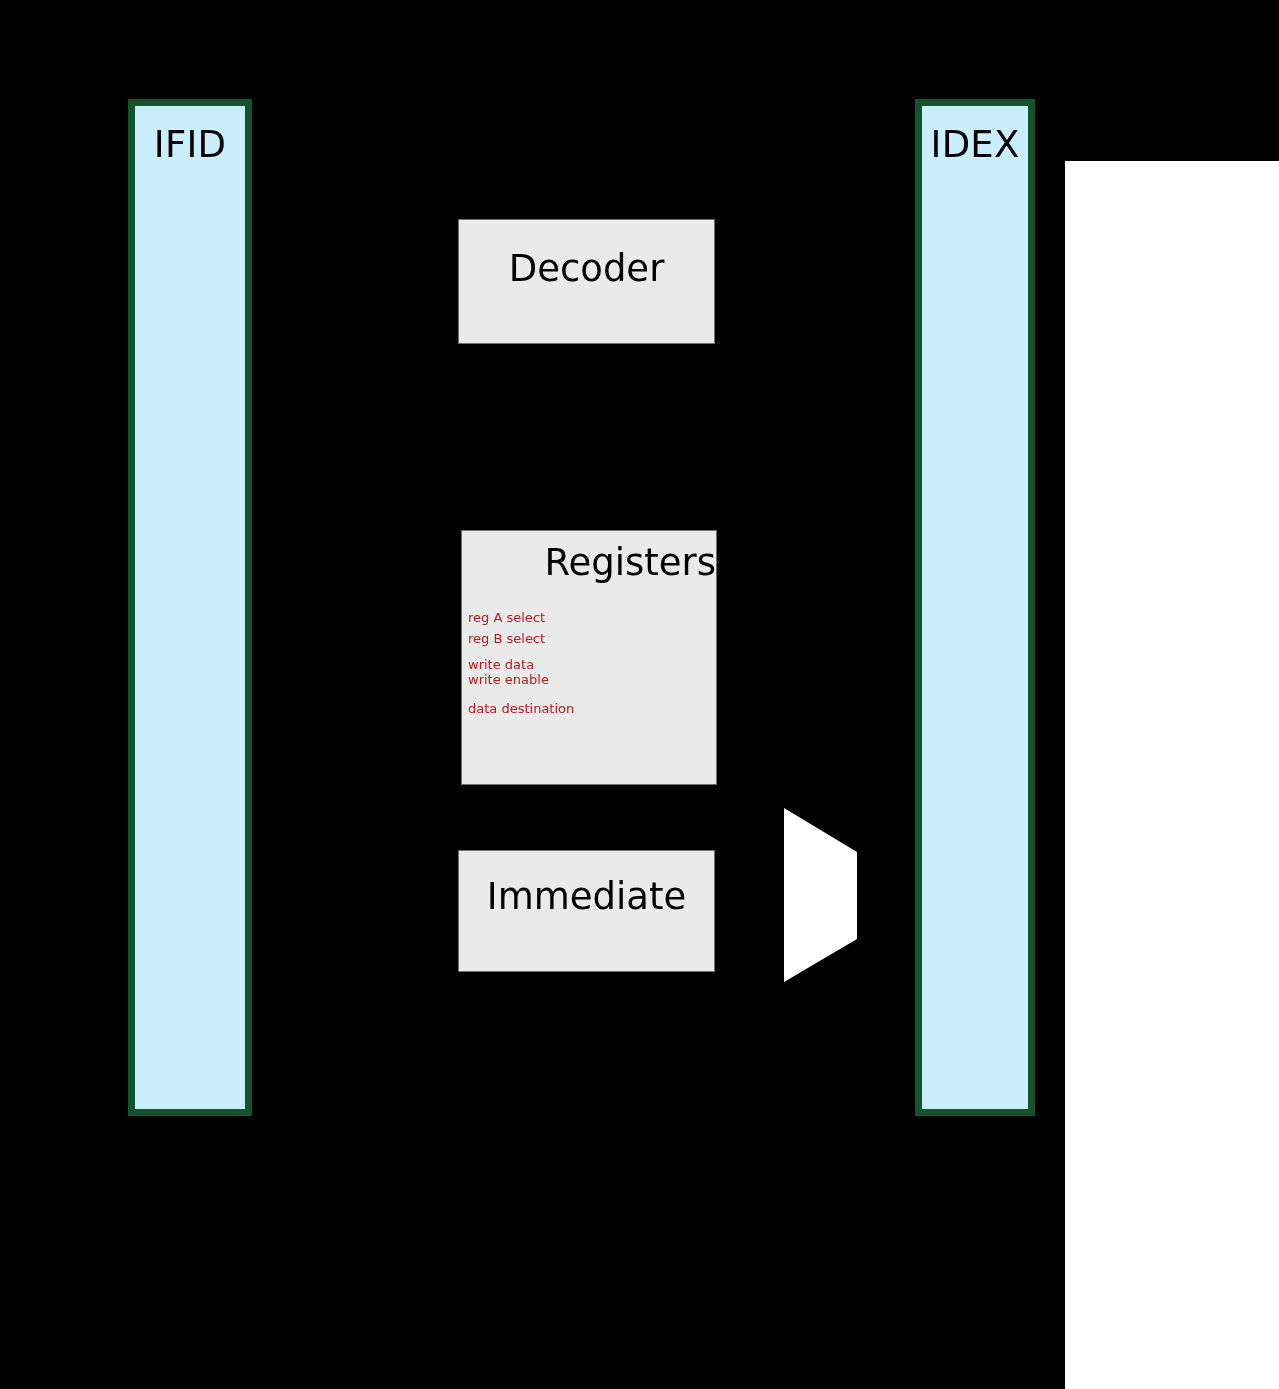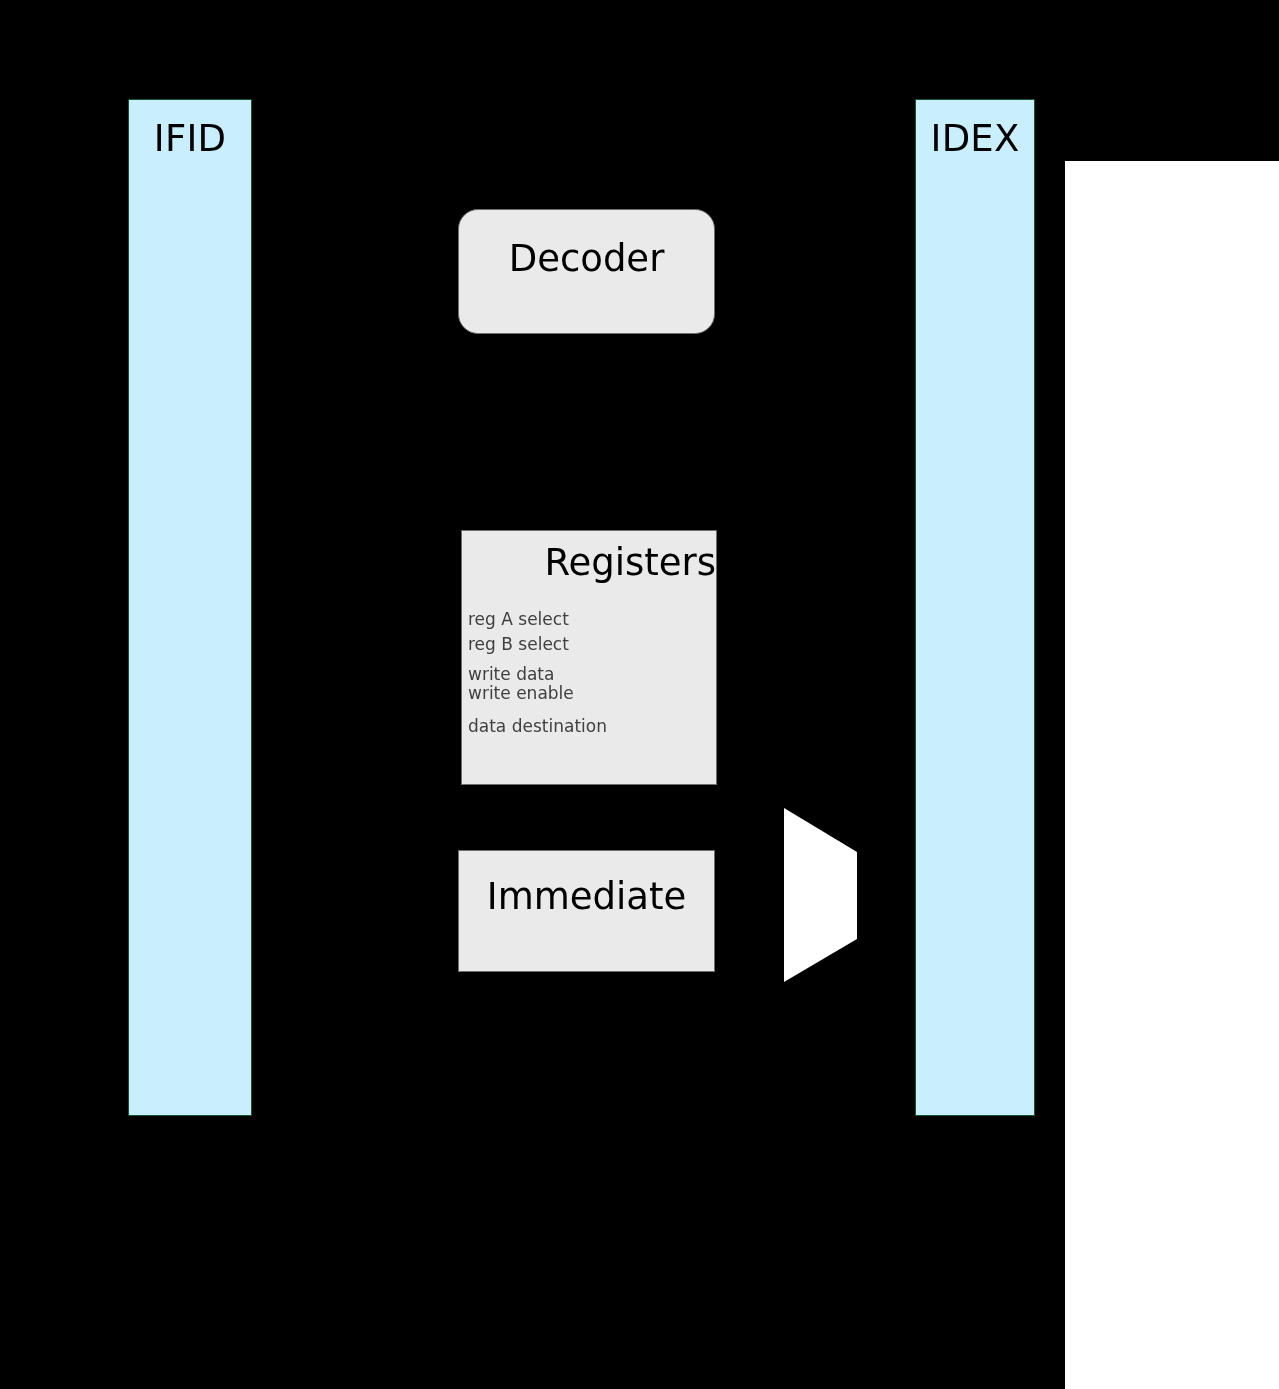--- a/index.html
+++ b/index.html
@@ -32,21 +32,21 @@
     top: 0;
     width: 214px;
     height: 161px;
     background: #000000;
   }
 
   
   .pipe-bar {
     position: absolute;
     background: #c9eefd;
-    border: 1px solid #14532d;
+    border: 7px solid #14532d;
     box-sizing: border-box;
   }
   .pipe-bar-label {
     position: absolute;
     left: 0;
     right: 0;
     top: 20px;
     text-align: center;
     font-size: 37px;
     line-height: 1.05;
@@ -82,24 +82,23 @@
   #instr-mem-title {
     top: 30px;
     left: 24px;
     right: 24px;
     text-align: left;
     font-size: 37px;
   }
 
   #decoder-box {
     left: 458px;
-    top: 209px;
+    top: 219px;
     width: 257px;
     height: 125px;
-    border-radius: 20px;
   }
   #decoder-title {
     top: 28px;
     font-size: 37px;
   }
 
   #registers-box {
     left: 461px;
     top: 530px;
     width: 256px;
@@ -111,22 +110,22 @@
     text-align: right;
     padding-left: 6px;
   }
   .reg-port-list {
     position: absolute;
     left: 6px;
     top: 80px;
     width: 100%;
   }
   .reg-port {
-    font-size: 17px;
-    color: #404040;
+    font-size: 13px;
+    color: #b91c1c;
     line-height: 1.0;
     padding-left: 0;
   }
   .reg-port.gap-top    { margin-top: 13px; }
   .reg-port.gap-small  { margin-top: 8px; }
   .reg-port.gap-tight  { margin-top: 2px; }
   .reg-port.gap-large  { margin-top: 16px; }
 
   #immediate-box {
     left: 458px;

